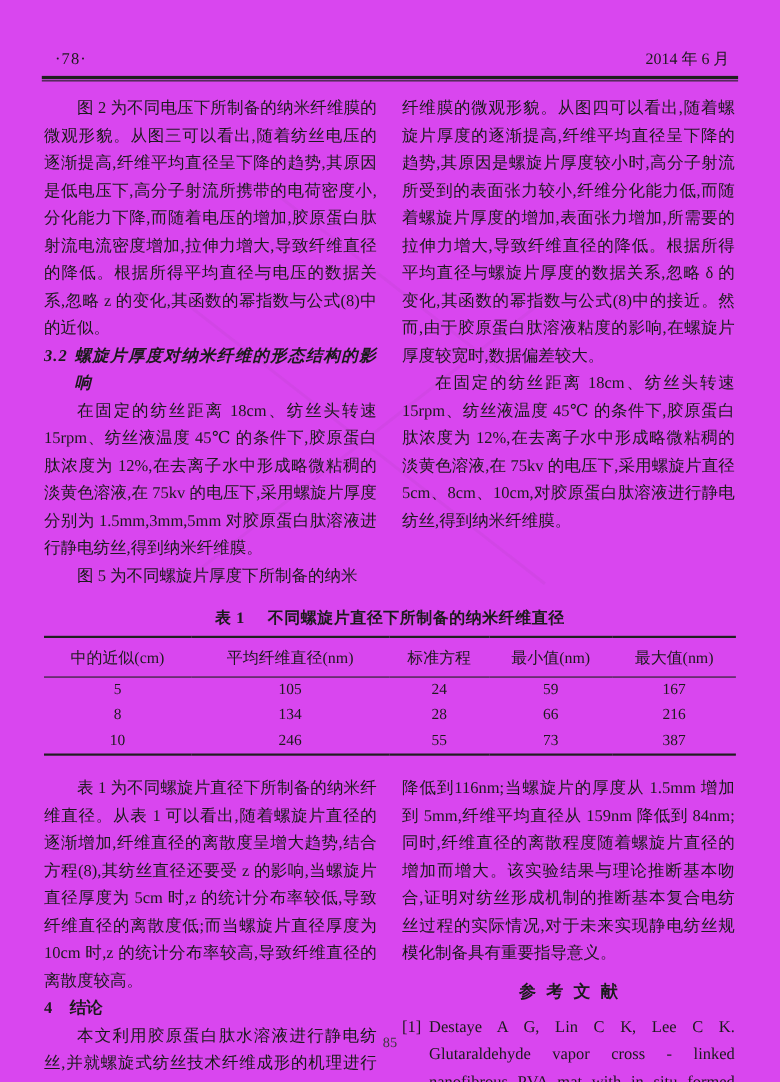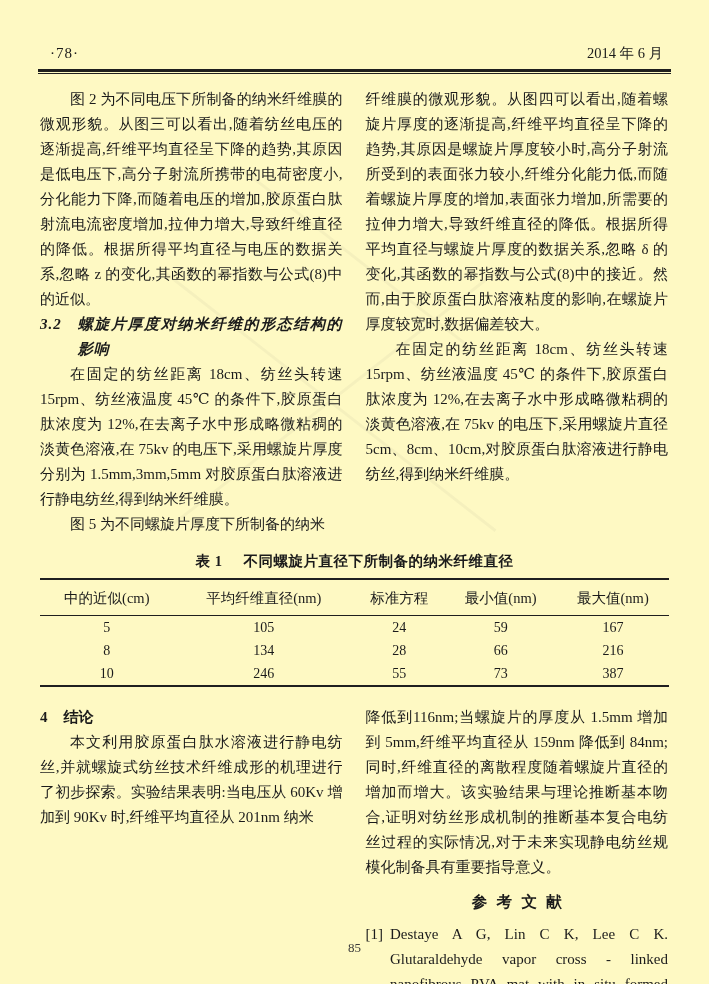--- a/index.html
+++ b/index.html
@@ -1,20 +1,20 @@
 <!DOCTYPE html>
 <html><head>
 <meta charset="utf-8">
 <style>
   html,body{margin:0;padding:0;background:#dcdcdc;}
   .page{
     position:relative;
     width:709px;height:984px;
     margin:0 auto;
-    background:#fef9c3;
+    background:#d946ef;
     overflow:hidden;
     font-family:"Liberation Serif","DejaVu Serif",serif;
     color:#1b1b1b;
   }
   
   .header{
     display:flex;justify-content:space-between;align-items:baseline;
     padding:44px 46px 0 50px;
     font-size:15px;
   }
@@ -34,21 +34,21 @@
   }
   .cols.bottom{padding-top:18px;}
   .col{
     flex:1;min-width:0;
     font-size:15px;line-height:25px;
     text-align:justify;
   }
   p{margin:0;}
   .indent{text-indent:2em;}
   .subheading{
-    display:flex;gap:16px;
+    display:flex;gap:6px;
     font-weight:bold;font-style:italic;
     letter-spacing:1px;
   }
   .subheading .h-num{flex:0 0 auto;font-style:italic;}
   .subheading .h-text{flex:1;}
   .concl-heading{
     display:flex;gap:16px;
     font-weight:bold;
   }
   
@@ -165,20 +165,21 @@
           <td>55</td>
           <td>73</td>
           <td>387</td>
         </tr>
       </tbody>
     </table>
   </div>
 
   <div class="cols bottom">
     <div class="col">
+      <p class="indent">表 1 为不同螺旋片直径下所制备的纳米纤维直径。从表 1 可以看出,随着螺旋片直径的逐渐增加,纤维直径的离散度呈增大趋势,结合方程(8),其纺丝直径还要受 z 的影响,当螺旋片直径厚度为 5cm 时,z 的统计分布率较低,导致纤维直径的离散度低;而当螺旋片直径厚度为 10cm 时,z 的统计分布率较高,导致纤维直径的离散度较高。</p>
       <div class="concl-heading">
         <span>4</span>
         <span>结论</span>
       </div>
       <p class="indent">本文利用胶原蛋白肽水溶液进行静电纺丝,并就螺旋式纺丝技术纤维成形的机理进行了初步探索。实验结果表明:当电压从 60Kv 增加到 90Kv 时,纤维平均直径从 201nm 纳米</p>
     </div>
     <div class="col">
       <p>降低到116nm;当螺旋片的厚度从 1.5mm 增加到 5mm,纤维平均直径从 159nm 降低到 84nm;同时,纤维直径的离散程度随着螺旋片直径的增加而增大。该实验结果与理论推断基本吻合,证明对纺丝形成机制的推断基本复合电纺丝过程的实际情况,对于未来实现静电纺丝规模化制备具有重要指导意义。</p>
       <div class="ref-heading">参考文献</div>
       <div class="ref">

